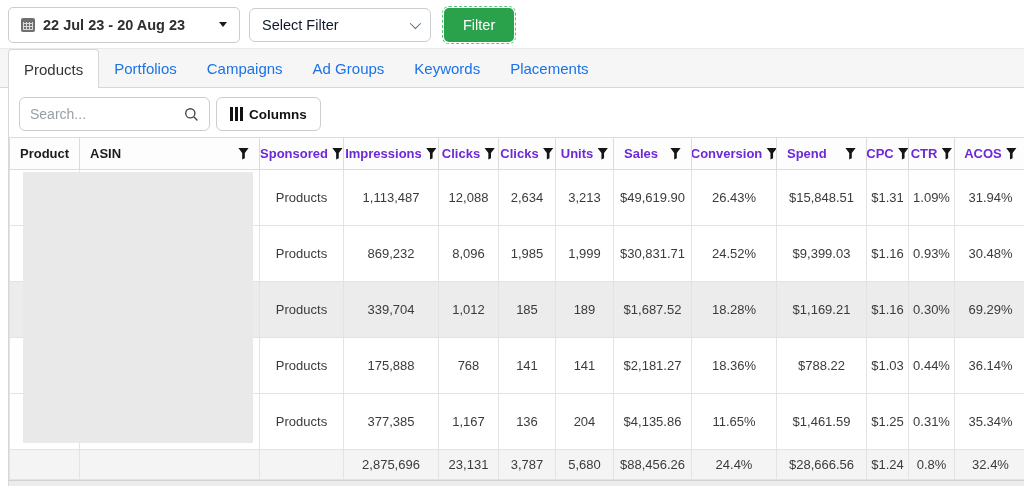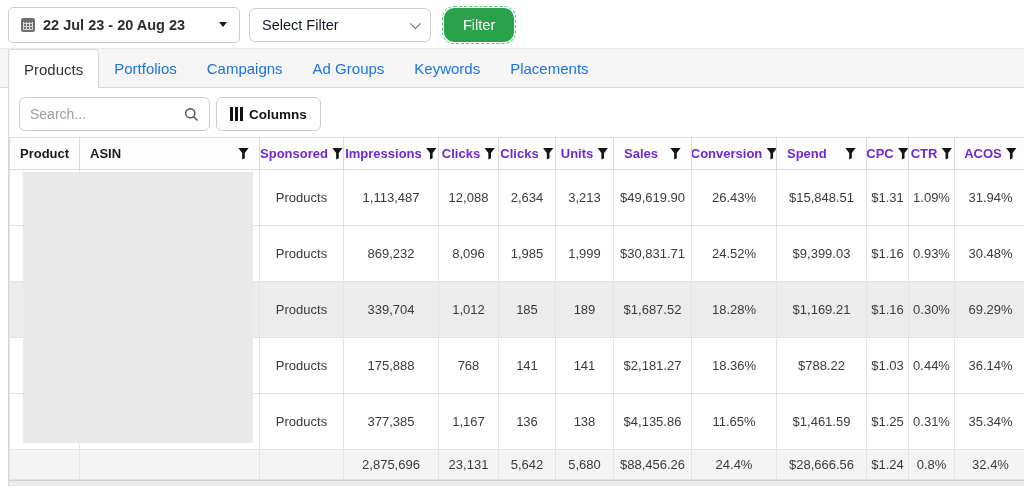--- a/index.html
+++ b/index.html
@@ -16,21 +16,21 @@
   .cal-icon::before { content: ""; position: absolute; left: 2px; right: 2px; top: 4px; bottom: 2px;
     background: repeating-linear-gradient(90deg,#d9d9d9 0 1px,transparent 1px 3px),
                 repeating-linear-gradient(0deg,#d9d9d9 0 1px,transparent 1px 3px); }
   .caret-down { width: 0; height: 0; border-left: 4.5px solid transparent;
     border-right: 4.5px solid transparent; border-top: 5.5px solid #1b1b1b; }
   .select-products { width: 245px; justify-content: space-between; color: #3c3c3c; }
   .select-filter { width: 182px; height: 34px; justify-content: space-between; margin-left: 2px;
     border-radius: 6px; color: #0f172a; }
   .chevron-down { width: 8px; height: 8px; border-right: 1.6px solid #5f6a75;
     border-bottom: 1.6px solid #5f6a75; transform: rotate(45deg) translateY(-2px); }
-  .filter-btn { height: 34px; min-width: 58px; margin-left: 6px; border: none; border-radius: 10px;
+  .filter-btn { height: 34px; min-width: 58px; margin-left: 6px; border: none; border-radius: 5px;
     background: #2aa14b; color: #fff; font-size: 14.5px; cursor: pointer;
     outline: 1px dashed #58c97a; outline-offset: 1px; padding: 0 19px; }
 
   
   .tabbar { height: 40px; background: #f6f6f6; border-top: 1px solid #e9e9e9;
     border-bottom: 1px solid #d7d7d7; display: flex; align-items: stretch; padding-left: 8px; }
   .tab { display: flex; align-items: center; padding: 0 15px; font-size: 15px;
     color: #1a73e8; cursor: pointer; }
   .tab.active { background: #fff; color: #343434; border: 1px solid #d7d7d7; border-bottom: none;
     border-radius: 4px 4px 0 0; margin-bottom: -1px; }
@@ -286,37 +286,37 @@
           <td>0.44%</td>
           <td>36.14%</td>
         </tr>
         <tr>
           <td></td>
           <td></td>
           <td>Products</td>
           <td>377,385</td>
           <td>1,167</td>
           <td>136</td>
-          <td>138</td>
+          <td>204</td>
           <td>$4,135.86</td>
           <td>11.65%</td>
           <td>$1,461.59</td>
           <td>$1.25</td>
           <td>0.31%</td>
           <td>35.34%</td>
         </tr>
       </tbody>
       <tfoot>
         <tr>
           <td></td>
           <td></td>
           <td></td>
           <td>2,875,696</td>
           <td>23,131</td>
-          <td>5,642</td>
+          <td>3,787</td>
           <td>5,680</td>
           <td>$88,456.26</td>
           <td>24.4%</td>
           <td>$28,666.56</td>
           <td>$1.24</td>
           <td>0.8%</td>
           <td>32.4%</td>
         </tr>
       </tfoot>
     </table>

